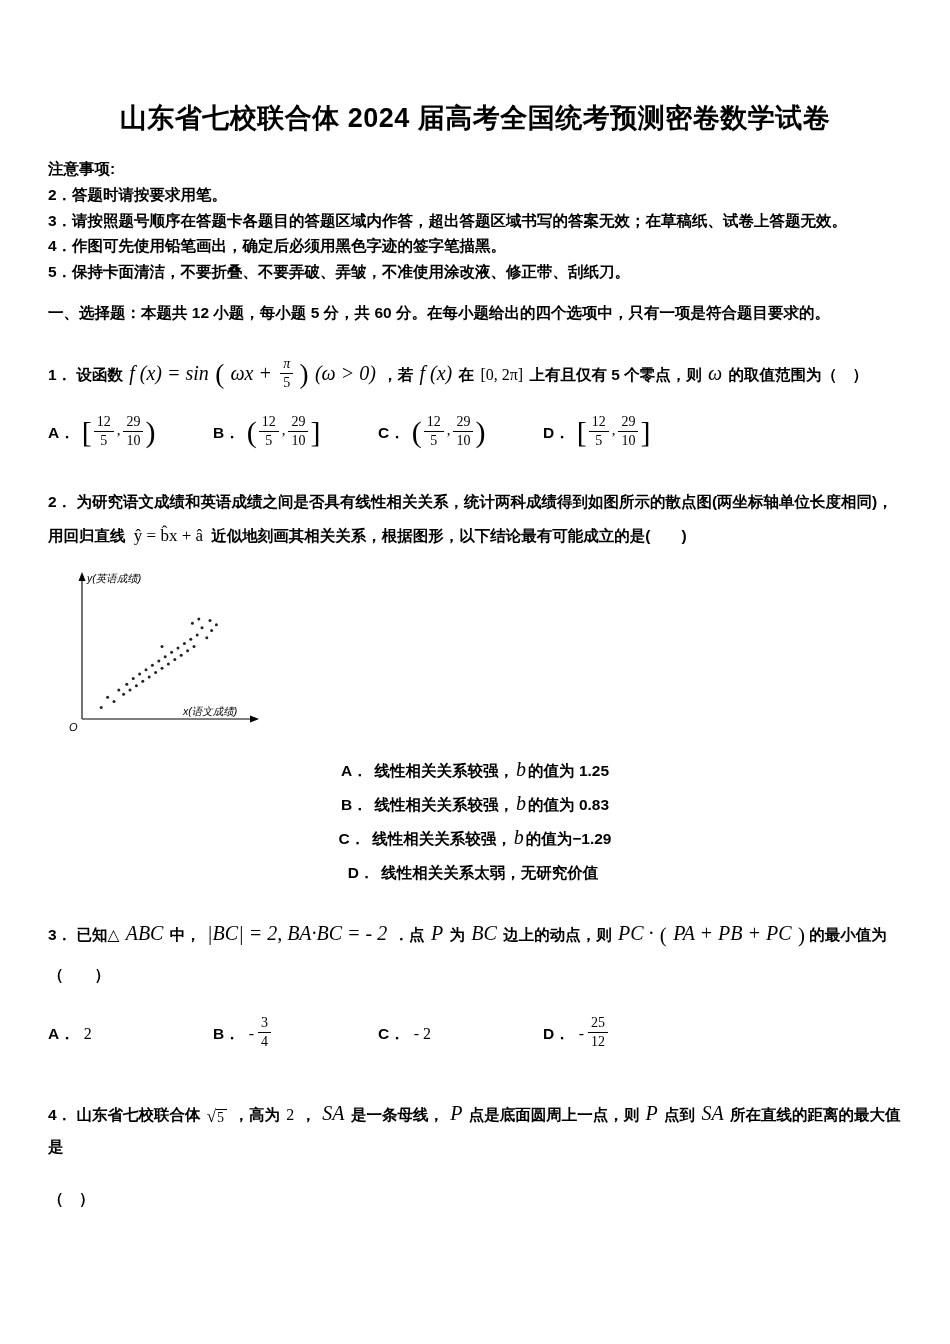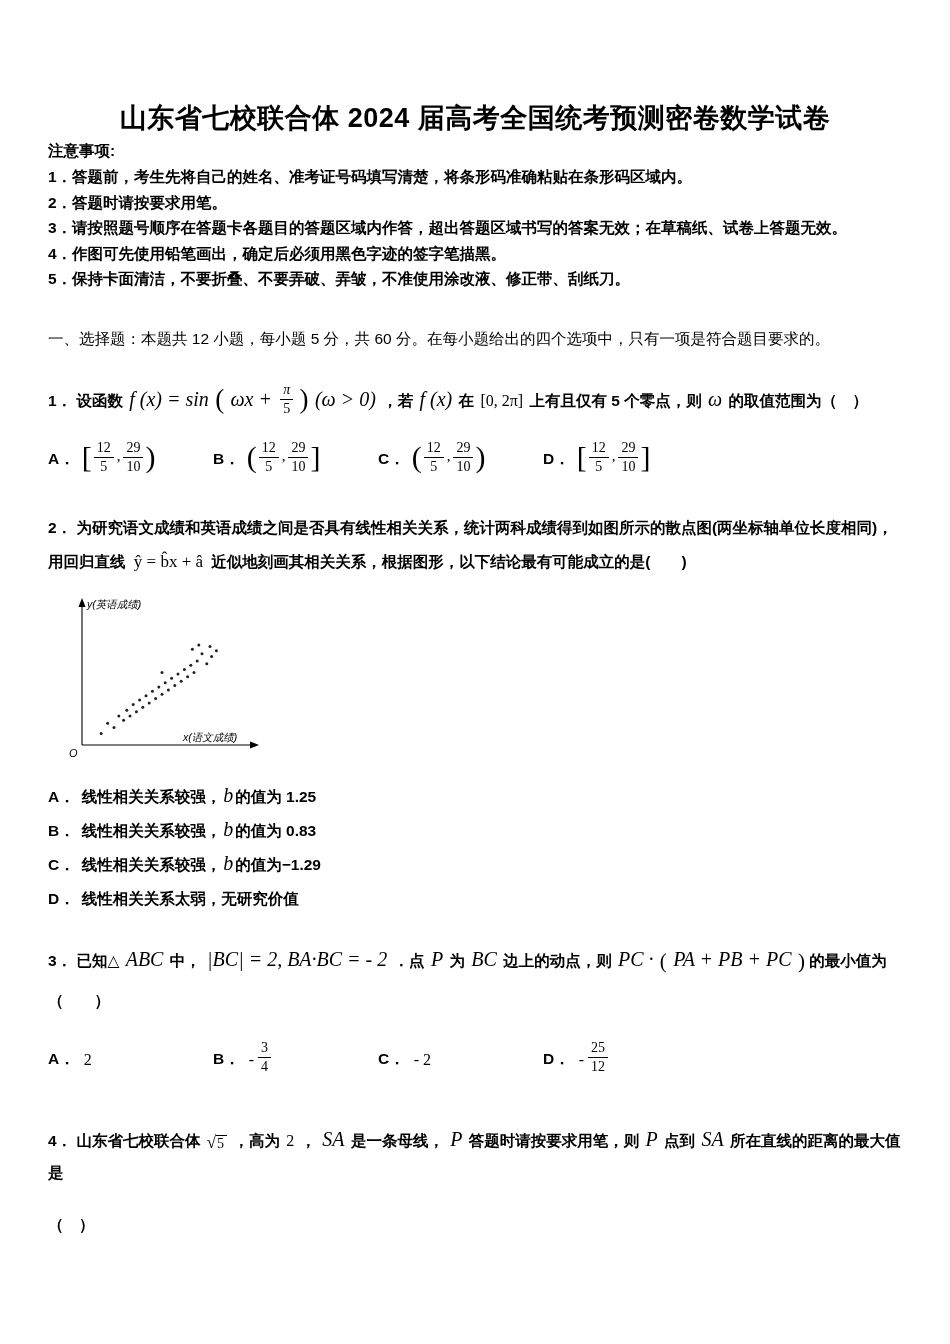--- a/index.html
+++ b/index.html
@@ -3,24 +3,24 @@
 <meta charset="utf-8">
 <style>
   html,body{margin:0;padding:0;background:#ffffff;}
   body{
     width:950px;height:1344px;overflow:hidden;color:#000;
     font-family:"Liberation Sans","DejaVu Sans",sans-serif;
     -webkit-font-smoothing:antialiased;
   }
   .page{padding:100px 48px 0 48px;}
   .title{text-align:center;font-size:27px;font-weight:700;letter-spacing:0.5px;}
-  .notes{margin-top:2px;}
+  .notes{margin-top:20px;}
   .notes-header{font-size:15.5px;font-weight:700;line-height:26px;}
   .note{font-size:15.5px;font-weight:700;line-height:25.5px;}
-  .section-header{margin-top:34px;font-size:15.5px;font-weight:400;line-height:26px;}
+  .section-header{margin-top:16px;font-size:15.5px;font-weight:700;line-height:26px;}
   .q{font-size:15.5px;font-weight:700;}
   .qline{margin-top:24px;line-height:46px;}
   .qpar{line-height:34px;}
   .cn{font-weight:700;}
   .m{font-family:"Liberation Serif","DejaVu Serif",serif;font-style:italic;font-weight:400;font-size:20px;margin:0 2px;}
   .mn{font-family:"Liberation Serif","DejaVu Serif",serif;font-style:normal;font-weight:400;font-size:16px;margin:16px 2px;}
   .it{font-style:italic;}
   
   .frac{display:inline-block;vertical-align:middle;text-align:center;
         font-family:"Liberation Serif","DejaVu Serif",serif;font-style:normal;
@@ -34,40 +34,39 @@
   .mp{font-size:21px;top:-1px;}
   
   .optrow{display:flex;margin-top:18px;align-items:center;}
   .opt{width:165px;display:flex;align-items:center;}
   .lab{font-weight:700;margin-right:7px;font-size:15.5px;}
   .msep{font-family:"Liberation Serif",serif;margin:0 1px;align-self:flex-end;padding-bottom:12px;font-size:15px;}
   
   .q2{margin-top:34px;}
   .hatf{font-family:"Liberation Serif","DejaVu Serif",serif;font-weight:400;font-size:17px;margin:0 4px;}
   .chart-wrap{margin:14px 0 6px 14px;}
-  .q2opts{margin-top:10px;}
+  .q2opts{margin-top:10px;text-align:center;}
   .q2opt{font-size:15.5px;font-weight:700;line-height:33px;}
   
   .sqrt{display:inline-flex;align-items:flex-start;font-family:"Liberation Serif","DejaVu Serif",serif;
         font-weight:400;font-size:15px;margin:0 2px;vertical-align:-2px;}
   .sqrt .rsign{font-size:17px;line-height:1;}
   .sqrt .rbody{border-top:1.2px solid #000;padding:1px 3px 0 1px;line-height:1;font-size:14px;margin-top:1px;}
   .blank-line{margin-top:26px;font-size:15.5px;font-weight:700;}
   svg text{font-family:"Liberation Sans","DejaVu Sans",sans-serif;}
 </style>
 </head>
 <body>
 
 <div class="page">
 
   <div class="title">山东省七校联合体 2024 届高考全国统考预测密卷数学试卷</div>
 
   <div class="notes">
     <div class="notes-header">注意事项:</div>
-    <div class="note">1．答题前，考生先将自己的姓名、准考证号码填写清楚，将条形码准确粘贴在条形码区域内。</div>
     <div class="note">2．答题时请按要求用笔。</div>
     <div class="note">3．请按照题号顺序在答题卡各题目的答题区域内作答，超出答题区域书写的答案无效；在草稿纸、试卷上答题无效。</div>
     <div class="note">4．作图可先使用铅笔画出，确定后必须用黑色字迹的签字笔描黑。</div>
     <div class="note">5．保持卡面清洁，不要折叠、不要弄破、弄皱，不准使用涂改液、修正带、刮纸刀。</div>
   </div>
 
   <div class="section-header">一、选择题：本题共 12 小题，每小题 5 分，共 60 分。在每小题给出的四个选项中，只有一项是符合题目要求的。</div>
 
   <div class="q qline">
     <span class="cn">1．</span>
@@ -271,21 +270,21 @@
     <span class="sqrt">
         <span class="rsign">√</span>
         <span class="rbody">5</span>
       </span>
     <span class="cn">，高为</span>
     <span class="mn">2</span>
     <span class="cn">，</span>
     <span class="m">SA</span>
     <span class="cn">是一条母线，</span>
     <span class="m">P</span>
-    <span class="cn">答题时请按要求用笔，则</span>
+    <span class="cn">点是底面圆周上一点，则</span>
     <span class="m">P</span>
     <span class="cn">点到</span>
     <span class="m">SA</span>
     <span class="cn">所在直线的距离的最大值是</span>
   </div>
 
   <div class="blank-line">（　）</div>
 
 </div>
 

